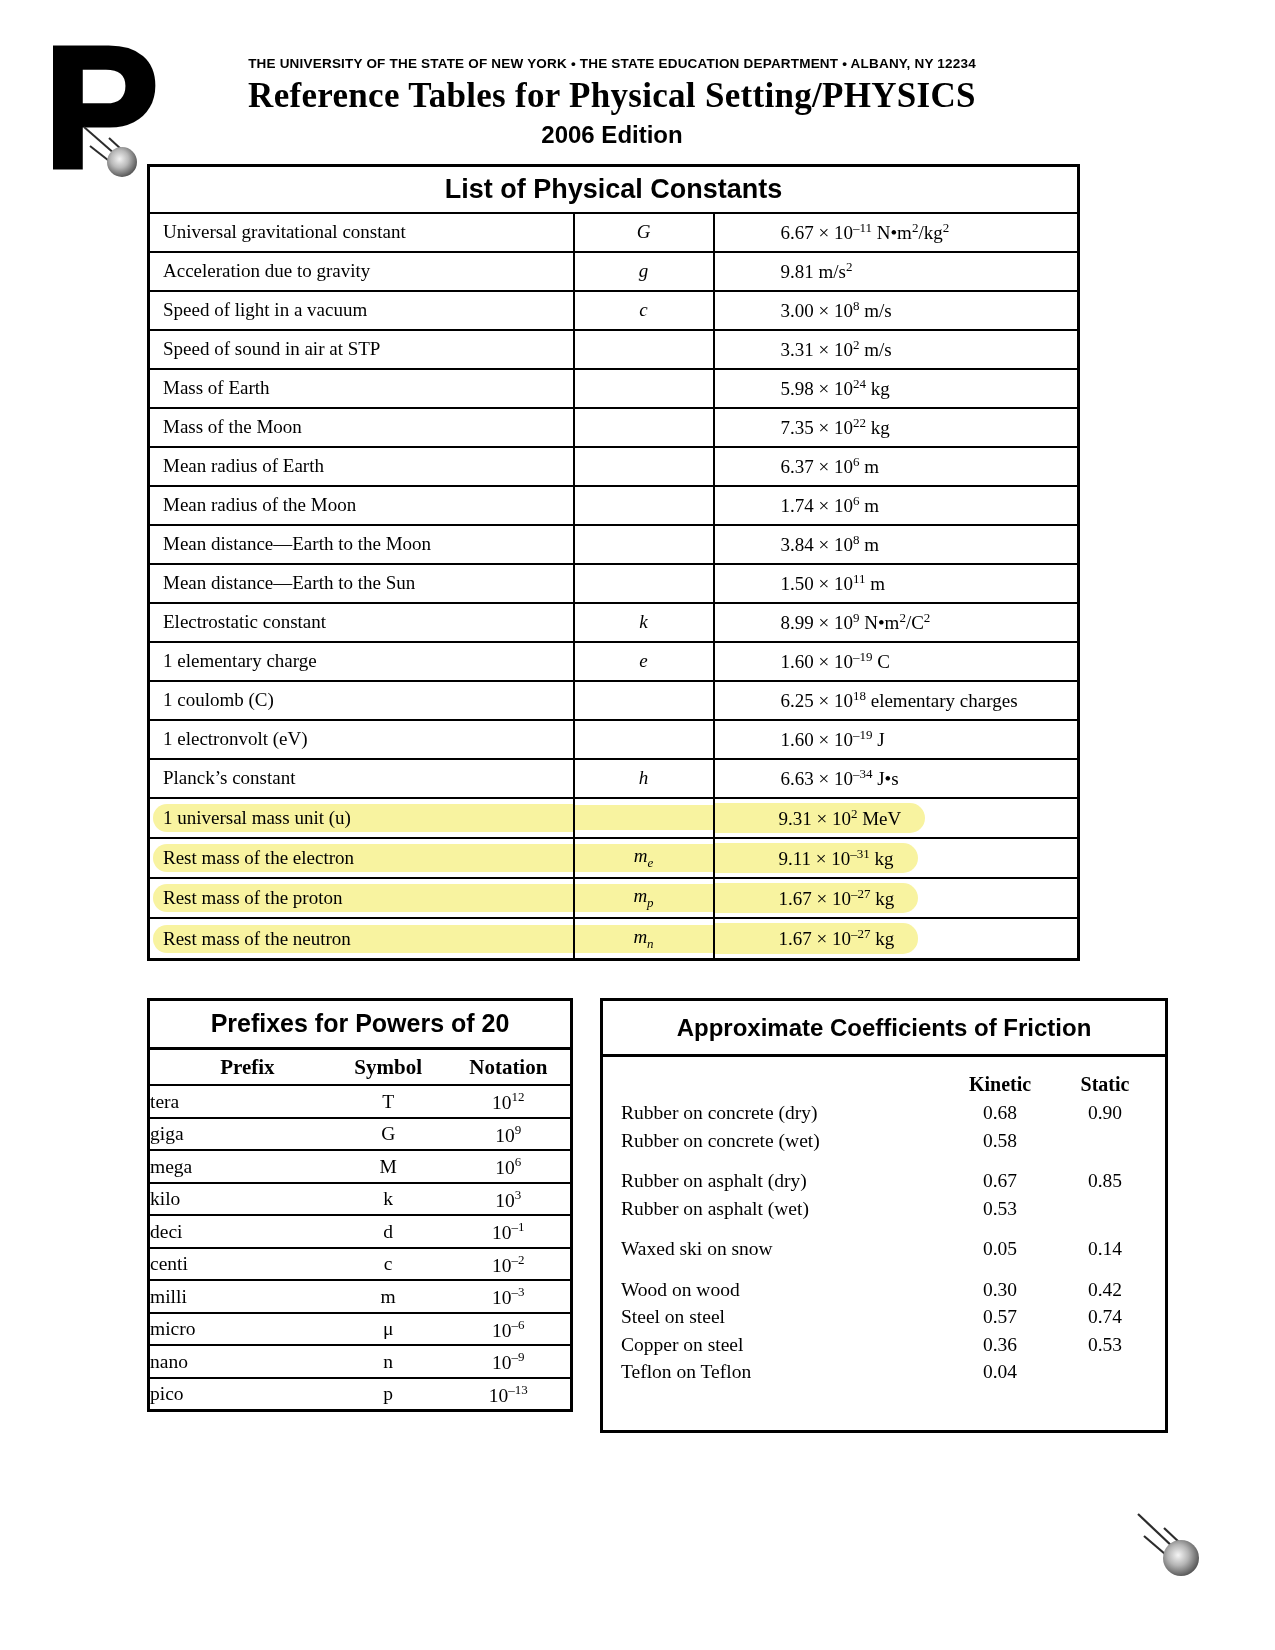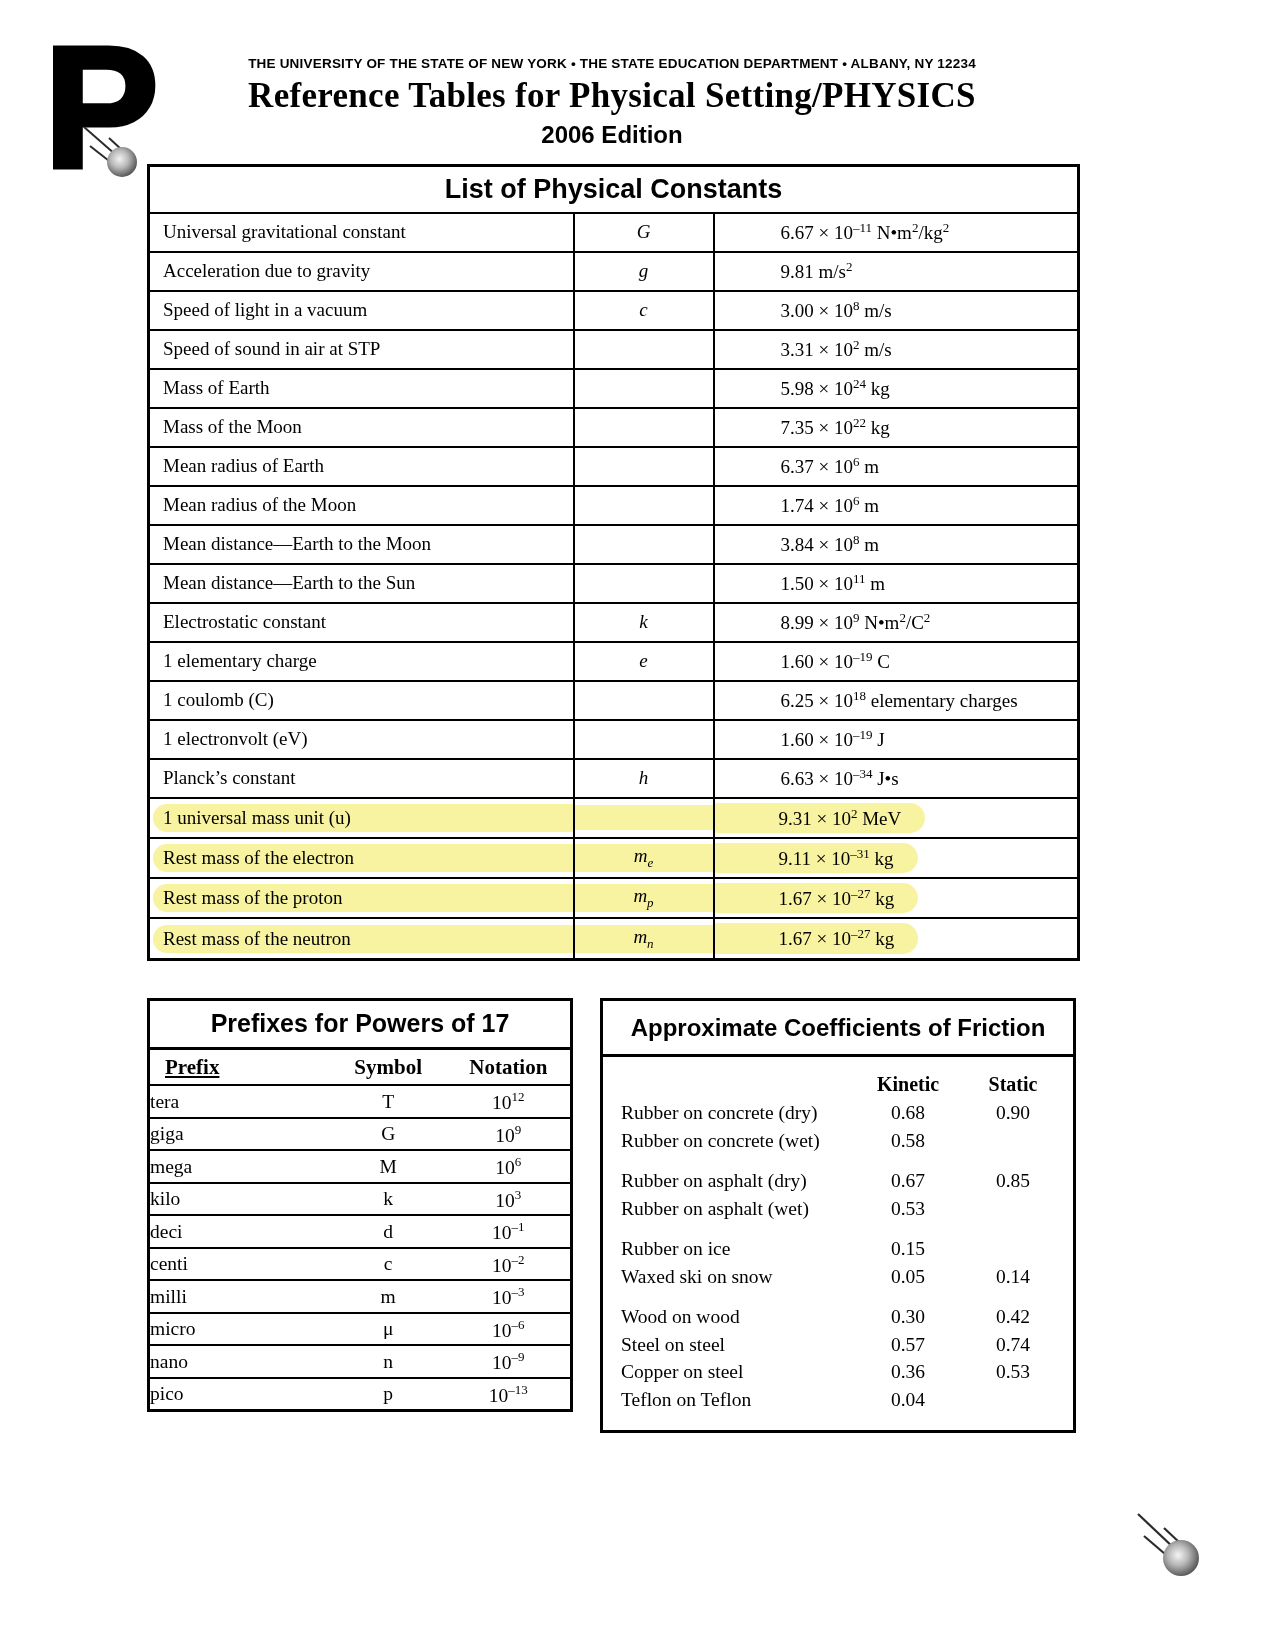--- a/index.html
+++ b/index.html
@@ -147,36 +147,36 @@
     text-align: center;
     border-bottom: 3px solid #000;
   }
   .prefix-table .colhead th {
     font-family: "Liberation Serif", serif;
     font-weight: bold;
     font-size: 21px;
     height: 37px;
     border-bottom: 2px solid #000;
   }
-  .prefix-table th.ph-prefix { text-align: left; padding-left: 15px; text-decoration: underline; }
+  .prefix-table th.ph-prefix { text-align: center; padding-left: 15px; }
   .prefix-table th.ph-symbol { text-align: center; }
   .prefix-table th.ph-notation { text-align: center; }
   .prefix-table td {
     font-family: "Liberation Serif", serif;
     font-size: 19.5px;
     height: 32.5px;
     border-bottom: 2px solid #000;
     vertical-align: middle;
   }
   td.p-name { }
   td.p-sym { text-align: center; }
   td.p-not { text-align: center; }
 
   .friction {
-    width: 476px;
+    width: 568px;
     border: 3px solid #000;
     min-height: 435px;
   }
   .fr-title {
     font-family: "Liberation Sans", sans-serif;
     font-weight: bold;
     font-size: 24px;
     text-align: center;
     padding: 13px 0 12px 0;
     border-bottom: 3px solid #000;
@@ -358,21 +358,21 @@
   <div class="lower">
 
     <table class="prefix-table">
       <colgroup>
           <col class="p1">
           <col class="p2">
           <col class="p3">
         </colgroup>
       <thead>
         <tr>
-          <th class="tbl-title" colspan="3">Prefixes for Powers of 17</th>
+          <th class="tbl-title" colspan="3">Prefixes for Powers of 20</th>
         </tr>
         <tr class="colhead">
           <th class="ph-prefix">Prefix</th>
           <th class="ph-symbol">Symbol</th>
           <th class="ph-notation">Notation</th>
         </tr>
       </thead>
       <tbody id="prefix-body">
           <tr>
             <td class="p-name">tera</td>
@@ -454,25 +454,20 @@
                 <span class="num">0.67</span>
                 <span class="num">0.85</span>
               </div>
               <div class="fr-row">
                 <span class="">Rubber on asphalt (wet)</span>
                 <span class="num">0.53</span>
                 <span class="num"></span>
               </div>
             </div>
             <div class="fr-group">
-              <div class="fr-row">
-                <span class="">Rubber on ice</span>
-                <span class="num">0.15</span>
-                <span class="num"></span>
-              </div>
               <div class="fr-row">
                 <span class="">Waxed ski on snow</span>
                 <span class="num">0.05</span>
                 <span class="num">0.14</span>
               </div>
             </div>
             <div class="fr-group">
               <div class="fr-row">
                 <span class="">Wood on wood</span>
                 <span class="num">0.30</span>

